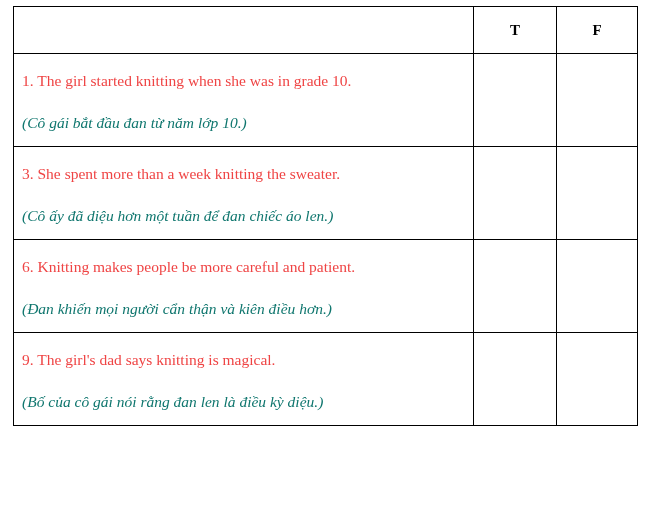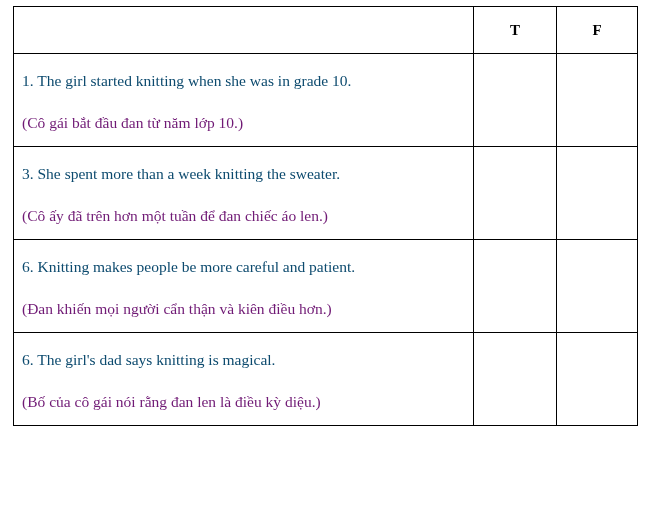--- a/index.html
+++ b/index.html
@@ -3,22 +3,22 @@
 <meta charset="utf-8">
 <style>
   html, body { margin: 0; padding: 0; background: #ffffff; }
   body { width: 651px; height: 520px; position: relative; overflow: hidden;
          font-family: "Liberation Serif", "DejaVu Serif", serif; }
   table.tf { position: absolute; left: 13px; top: 6px; border-collapse: collapse; table-layout: fixed; width: 624px; }
   table.tf td, table.tf th { border: 1px solid #000; padding: 0; vertical-align: top; }
   col.c1 { width: 460px; } col.c2 { width: 83px; } col.c3 { width: 81px; }
   th { height: 46px; font-weight: bold; font-size: 15px; text-align: center; vertical-align: middle !important; }
   td { height: 92px; }
-  .stmt { display: block; font-size: 15.5px; color: #0c4a6e; margin: 18px 0 0 8px; }
-  .trans { display: block; font-size: 15.5px; color: #701a75; margin: 24px 0 0 8px; }
+  .stmt { display: block; font-size: 15.5px; color: #ef4444; margin: 18px 0 0 8px; }
+  .trans { display: block; font-size: 15.5px; font-style: italic; color: #0f766e; margin: 24px 0 0 8px; }
 </style>
 </head>
 <body>
 
 <table class="tf">
   <colgroup>
       <col class="c1">
       <col class="c2">
       <col class="c3">
     </colgroup>
@@ -32,35 +32,35 @@
     <td>
       <span class="stmt">1. The girl started knitting when she was in grade 10.</span>
       <span class="trans">(Cô gái bắt đầu đan từ năm lớp 10.)</span>
     </td>
     <td></td>
     <td></td>
   </tr>
   <tr>
     <td>
       <span class="stmt">3. She spent more than a week knitting the sweater.</span>
-      <span class="trans">(Cô ấy đã trên hơn một tuần để đan chiếc áo len.)</span>
+      <span class="trans">(Cô ấy đã diệu hơn một tuần để đan chiếc áo len.)</span>
     </td>
     <td></td>
     <td></td>
   </tr>
   <tr>
     <td>
       <span class="stmt">6. Knitting makes people be more careful and patient.</span>
       <span class="trans">(Đan khiến mọi người cẩn thận và kiên điều hơn.)</span>
     </td>
     <td></td>
     <td></td>
   </tr>
   <tr>
     <td>
-      <span class="stmt">6. The girl's dad says knitting is magical.</span>
+      <span class="stmt">9. The girl's dad says knitting is magical.</span>
       <span class="trans">(Bố của cô gái nói rằng đan len là điều kỳ diệu.)</span>
     </td>
     <td></td>
     <td></td>
   </tr>
 </tbody>
   </table>
 
 </body></html>

